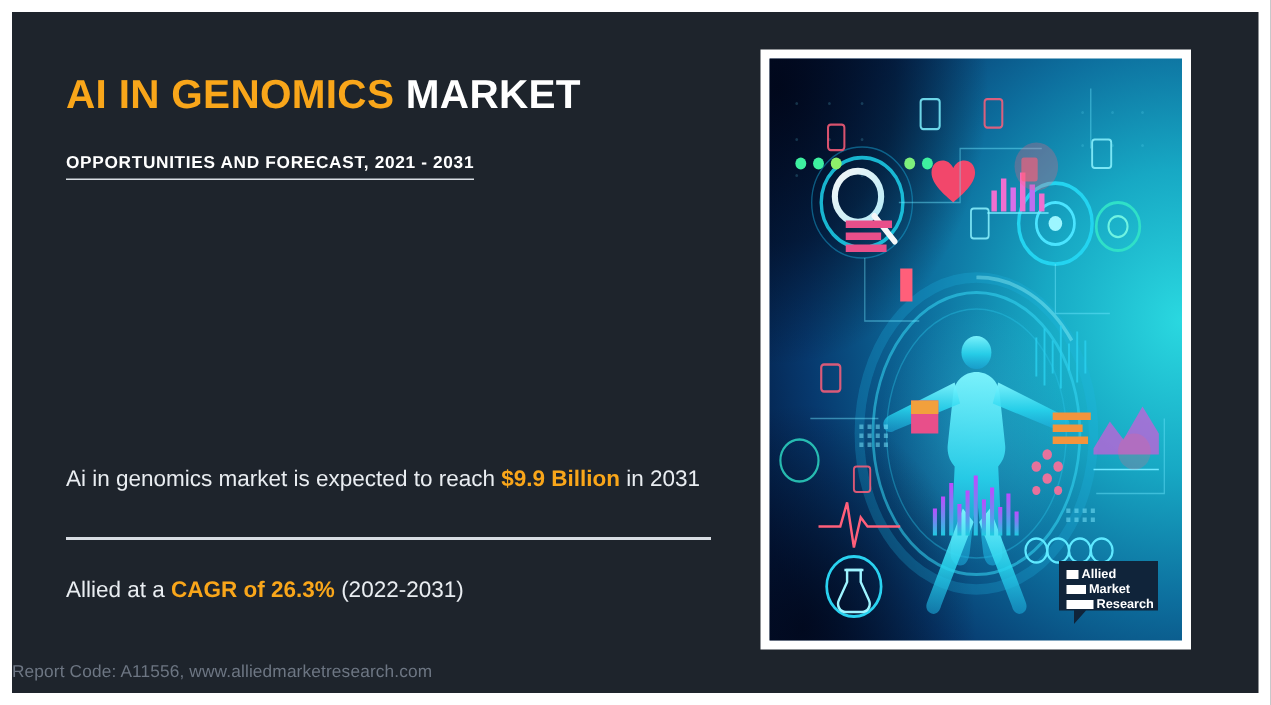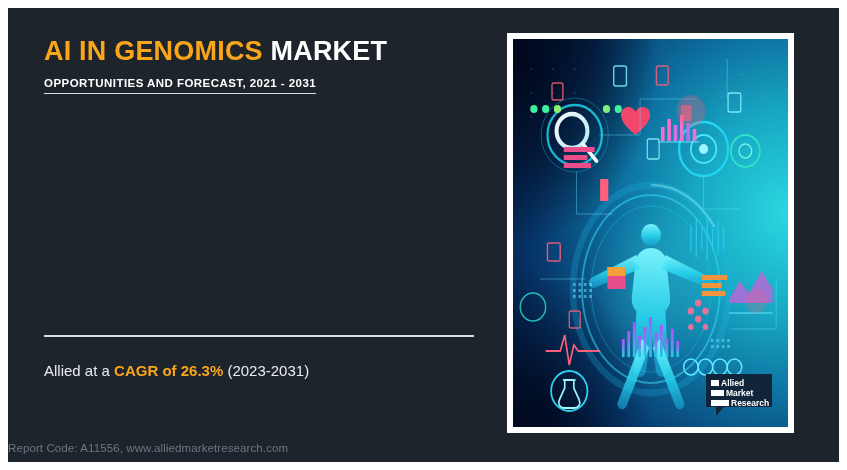--- a/index.html
+++ b/index.html
@@ -29,36 +29,36 @@
     position: absolute;
     left: 36px;
     top: 0;
     width: 440px;
     height: 454px;
   }
 
   .title-block {
     position: absolute;
     left: 0;
-    top: 28px;
+    top: 40px;
     width: 440px;
   }
   .main-title {
     font-size: 27px;
     font-weight: bold;
     color: #ffffff;
     letter-spacing: 0.2px;
     line-height: 1.15;
     white-space: nowrap;
   }
   .main-title .hl {
     color: #f9a61a;
   }
   .subtitle-wrap {
-    margin-top: 10px;
+    margin-top: 24px;
     display: inline-block;
     border-bottom: 1.5px solid #d8dde3;
     padding-bottom: 4px;
   }
   .subtitle {
     font-size: 11.5px;
     font-weight: bold;
     color: #ffffff;
     letter-spacing: 0.45px;
     white-space: nowrap;
@@ -150,24 +150,25 @@
   <div class="left-col">
 
     <div class="title-block">
       <div class="main-title"><span class="hl">AI IN GENOMICS</span><span> MARKET</span></div>
       <div class="subtitle-wrap">
         <div class="subtitle">OPPORTUNITIES AND FORECAST, 2021 - 2031</div>
       </div>
     </div>
 
     <div class="stats-block">
+      <div class="stat-line"><span>Ai in genomics market is expected to reach </span><b>$9.9 Billion</b><span> in 2031</span></div>
 
       <div class="stat-divider"></div>
 
-      <div class="stat-line"><span>Allied at a </span><b>CAGR of 26.3%</b><span> (2023-2031)</span></div>
+      <div class="stat-line"><span>Allied at a </span><b>CAGR of 26.3%</b><span> (2022-2031)</span></div>
     </div>
   </div>
 
   <div class="hero-frame">
     <div class="hero-img">
       <div class="vignette"></div>
 
       <svg viewBox="0 0 303 388" preserveAspectRatio="none">
         <defs>
           <linearGradient id="bodyGrad" x1="0" y1="0" x2="0" y2="1">

